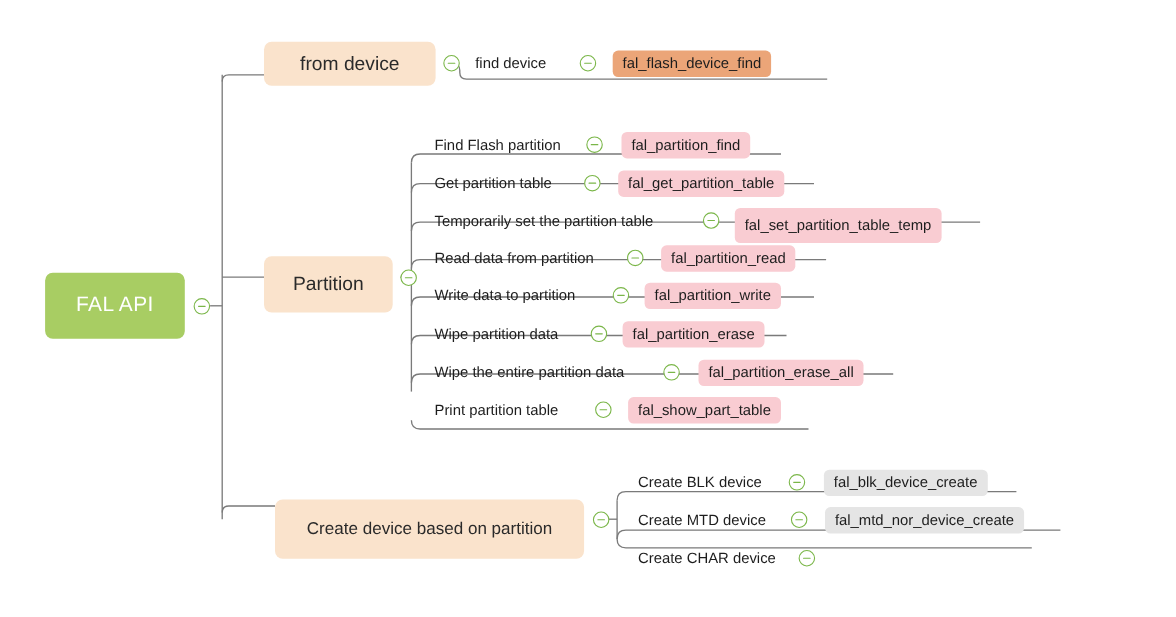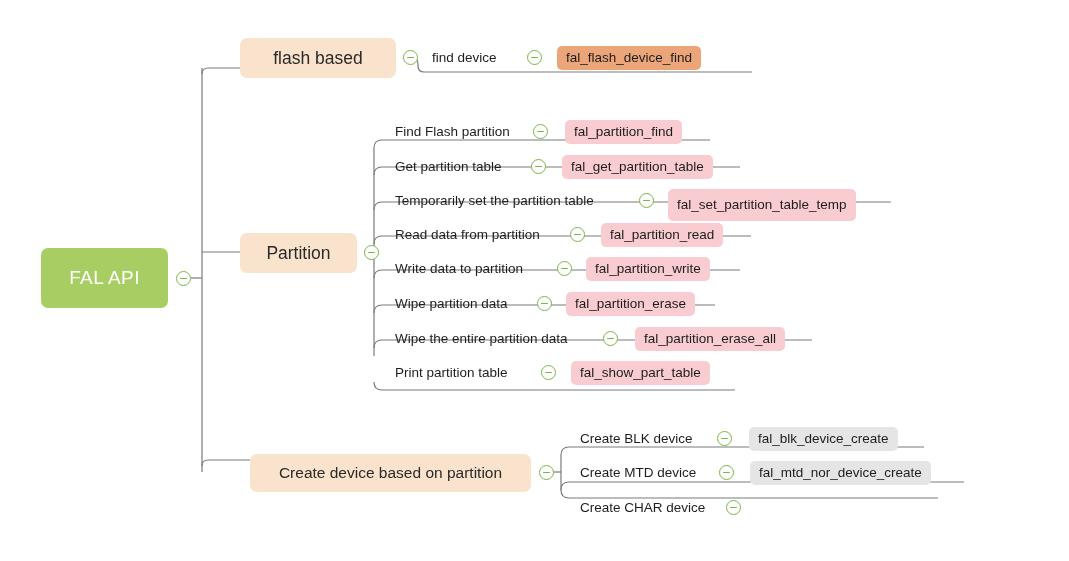--- a/index.html
+++ b/index.html
@@ -150,29 +150,29 @@
       <path d="M561 490 q0 8 8 8 H938"></path>
     </g>
   </svg>
 
   <div class="node root-node" style="left:41px; top:248px; width:127px; height:60px;text-align:center;">
     <span>FAL API</span>
   </div>
   <div class="toggle" style="left:176px; top:271px;"></div>
 
   <div class="node branch-node big" style="left:240px; top:38px; width:156px; height:40px;">
-    <span>flash based</span>
+    <span>from device</span>
   </div>
   <div class="toggle" style="left:403px; top:50px;"></div>
 
   <div class="leaf-label" style="left:432px; top:51px;">find device</div>
   <div class="toggle" style="left:527px; top:50px;"></div>
   <div class="badge orange" style="left:557px; top:46px; height:24px;">fal_flash_device_find</div>
 
-  <div class="node branch-node big" style="left:240px; top:233px; width:117px; height:40px;align-items:center;">
+  <div class="node branch-node big" style="left:240px; top:233px; width:117px; height:51px;align-items:center;">
     <span>Partition</span>
   </div>
   <div class="toggle" style="left:364px; top:245px;"></div>
 
   <div class="leaf-label" style="left:395px; top:125px;">Find Flash partition</div>
   <div class="toggle" style="left:533px; top:124px;"></div>
   <div class="badge pink" style="left:565px; top:120px; height:24px;">fal_partition_find</div>
 
   <div class="leaf-label" style="left:395px; top:160px;">Get partition table</div>
   <div class="toggle" style="left:531px; top:159px;"></div>
@@ -195,21 +195,21 @@
   <div class="badge pink" style="left:566px; top:292px; height:24px;">fal_partition_erase</div>
 
   <div class="leaf-label" style="left:395px; top:332px;">Wipe the entire partition data</div>
   <div class="toggle" style="left:603px; top:331px;"></div>
   <div class="badge pink" style="left:635px; top:327px; height:24px;">fal_partition_erase_all</div>
 
   <div class="leaf-label" style="left:395px; top:366px;">Print partition table</div>
   <div class="toggle" style="left:541px; top:365px;"></div>
   <div class="badge pink" style="left:571px; top:361px; height:24px;">fal_show_part_table</div>
 
-  <div class="node branch-node" style="left:250px; top:454px; width:281px; height:38px;">
+  <div class="node branch-node" style="left:250px; top:454px; width:281px; height:54px;">
     <span>Create device based on partition</span>
   </div>
   <div class="toggle" style="left:539px; top:465px;"></div>
 
   <div class="leaf-label" style="left:580px; top:432px;">Create BLK device</div>
   <div class="toggle" style="left:717px; top:431px;"></div>
   <div class="badge green" style="left:749px; top:427px; height:24px;">fal_blk_device_create</div>
 
   <div class="leaf-label" style="left:580px; top:466px;">Create MTD device</div>
   <div class="toggle" style="left:719px; top:465px;"></div>

